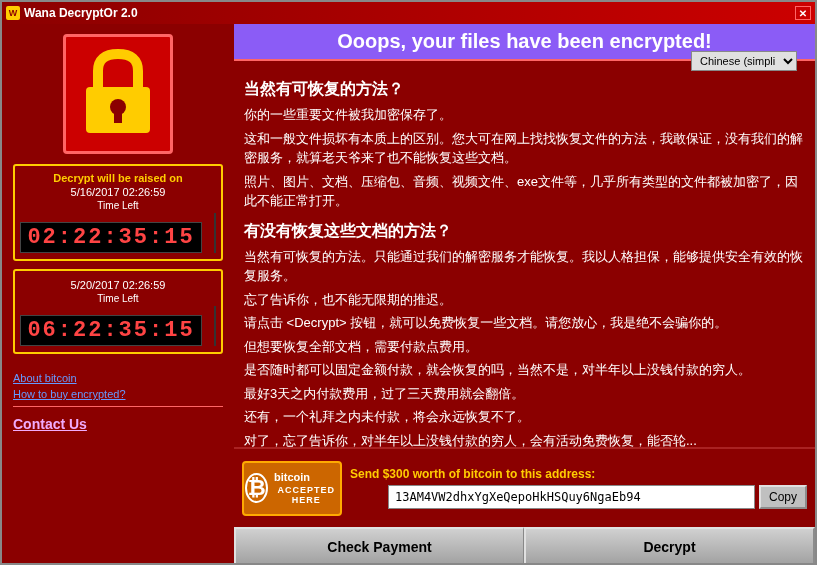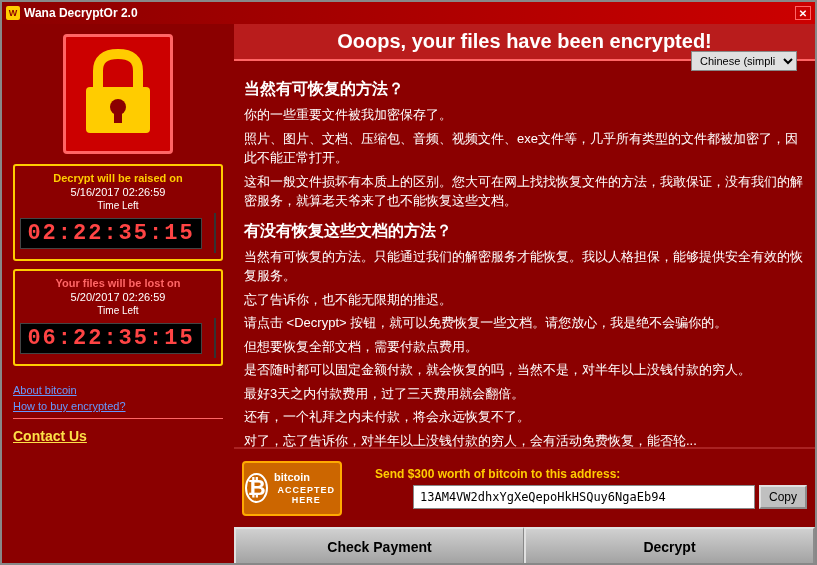--- a/index.html
+++ b/index.html
@@ -114,21 +114,21 @@
     }
 
     .timer-time-label {
       color: white;
       font-size: 10px;
       text-align: center;
     }
 
     .timer-display-row {
       display: flex;
-      align-items: center;
+      align-items: flex-end;
       gap: 12px;
       justify-content: center;
       margin-top: 2px;
     }
 
     .timer-digits {
       background: black;
       color: #ff4444;
       font-family: 'Courier New', monospace;
       font-size: 22px;
@@ -163,32 +163,32 @@
     .link-item {
       color: #6699ff;
       font-size: 11px;
       text-decoration: underline;
       cursor: pointer;
       display: block;
       margin-bottom: 4px;
     }
 
     .contact-us-btn {
-      color: #fde047;
+      color: #f0abfc;
       font-size: 14px;
       font-weight: bold;
       text-decoration: underline;
       cursor: pointer;
       border: none;
       background: none;
       margin-top: 0;
     }
 
     .right-header {
-      background: #b91c1c;
+      background: #8b5cf6;
       color: white;
       font-size: 20px;
       font-weight: bold;
       text-align: center;
       padding: 6px 10px;
       border-bottom: 2px solid #ff6666;
     }
 
     .text-area {
       flex: 1;
@@ -288,21 +288,20 @@
       margin-top: 2px;
       letter-spacing: 1px;
       text-transform: uppercase;
     }
 
     .bitcoin-right {
       flex: 1;
       display: flex;
       flex-direction: column;
       gap: 4px;
-      margin-left: 25px;
     }
 
     .send-label {
       color: #ffcc00;
       font-size: 12px;
       font-weight: bold;
     }
 
     .address-row {
       display: flex;
@@ -391,21 +390,20 @@
       <div class="timer-time-label">Time Left</div>
       <div class="timer-display-row">
         <div class="timer-digits">02:22:35:15</div>
         <div class="timer-bar">
           <div class="timer-bar-indicator"></div>
         </div>
       </div>
     </div>
 
     <div class="timer-box">
-      <div class="timer-label" style="color:#ff6666;">Your files will be lost on</div>
       <div class="timer-date">5/20/2017 02:26:59</div>
       <div class="timer-time-label">Time Left</div>
       <div class="timer-display-row">
         <div class="timer-digits">06:22:35:15</div>
         <div class="timer-bar">
           <div class="timer-bar-indicator" style="height:80%;"></div>
         </div>
       </div>
     </div>
 
@@ -429,22 +427,22 @@
         <option>French</option>
         <option>German</option>
         <option>Spanish</option>
       </select>
     </div>
 
     <div class="text-area">
       <div class="text-content">
         <h2>当然有可恢复的方法？</h2>
         <p>你的一些重要文件被我加密保存了。</p>
+        <p>这和一般文件损坏有本质上的区别。您大可在网上找找恢复文件的方法，我敢保证，没有我们的解密服务，就算老天爷来了也不能恢复这些文档。</p>
         <p>照片、图片、文档、压缩包、音频、视频文件、exe文件等，几乎所有类型的文件都被加密了，因此不能正常打开。</p>
-        <p>这和一般文件损坏有本质上的区别。您大可在网上找找恢复文件的方法，我敢保证，没有我们的解密服务，就算老天爷来了也不能恢复这些文档。</p>
         <h2>有没有恢复这些文档的方法？</h2>
         <p>当然有可恢复的方法。只能通过我们的解密服务才能恢复。我以人格担保，能够提供安全有效的恢复服务。</p>
         <p>忘了告诉你，也不能无限期的推迟。</p>
         <p>请点击 &lt;Decrypt&gt; 按钮，就可以免费恢复一些文档。请您放心，我是绝不会骗你的。</p>
         <p>但想要恢复全部文档，需要付款点费用。</p>
         <p>是否随时都可以固定金额付款，就会恢复的吗，当然不是，对半年以上没钱付款的穷人。</p>
         <p>最好3天之内付款费用，过了三天费用就会翻倍。</p>
         <p>还有，一个礼拜之内未付款，将会永远恢复不了。</p>
         <p>对了，忘了告诉你，对半年以上没钱付款的穷人，会有活动免费恢复，能否轮...</p>
       </div>

